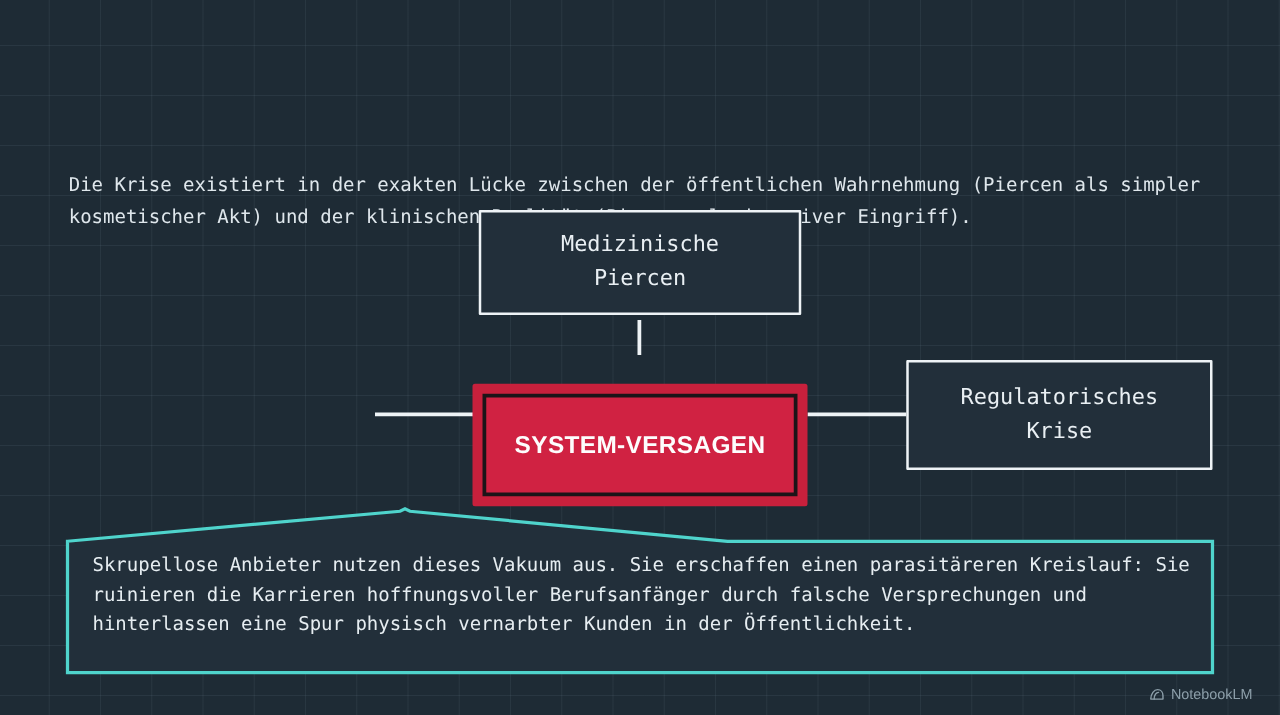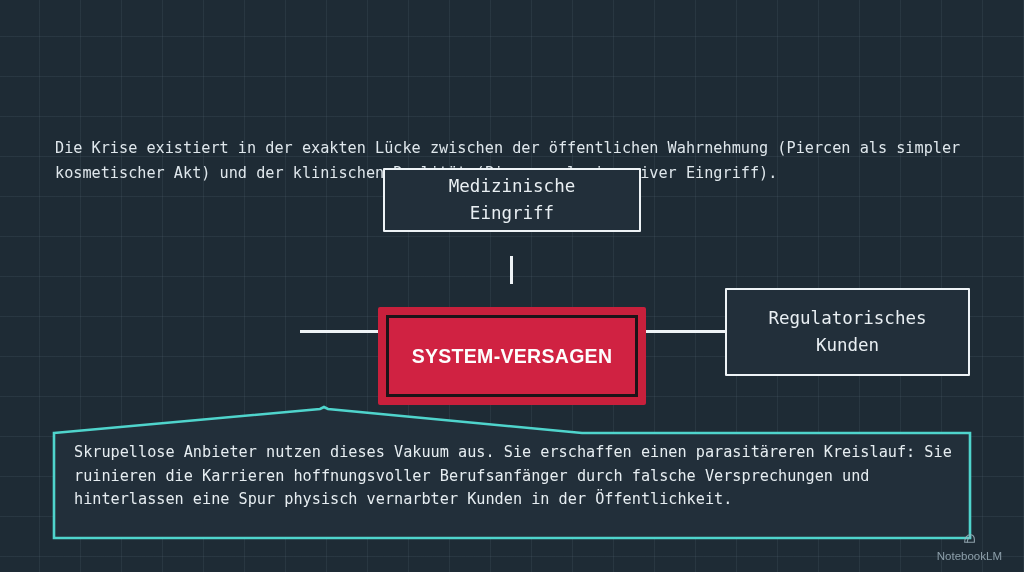--- a/index.html
+++ b/index.html
@@ -53,21 +53,21 @@
     justify-content: center;
     text-align: center;
     background: #222f3a;
     border: 2.5px solid #eef3f6;
     color: #e9eff3;
     font-family: "DejaVu Sans Mono", "Liberation Mono", monospace;
     font-size: 17.5px;
     line-height: 27px;
     border-radius: 1px;
   }
-  #node-top   { left: 383px; top: 168px; width: 258px; height: 64px; }
+  #node-top   { left: 383px; top: 168px; width: 258px; height: 84px; }
   #node-left  { left: 55px;  top: 288px; width: 245px; height: 88px; }
   #node-right { left: 725px; top: 288px; width: 245px; height: 88px; }
 
   
   #node-center {
     position: absolute;
     left: 378px;
     top: 283px;
     width: 268px;
     height: 98px;
@@ -128,48 +128,47 @@
     position: absolute;
     right: 22px;
     bottom: 10px;
     display: flex;
     align-items: center;
     gap: 5px;
     color: #9fb2bd;
     font-family: "Liberation Sans", sans-serif;
     font-size: 11.5px;
     opacity: 0.85;
-    flex-direction: column;
   }
   #watermark svg { display: block; }
 </style>
 </head>
 <body>
 
 <div id="canvas">
 
 
   <div id="subtitle">Die Krise existiert in der exakten Lücke zwischen der öffentlichen Wahrnehmung (Piercen als simpler kosmetischer Akt) und der klinischen Realität (Piercen als invasiver Eingriff).</div>
 
   <div class="conn" id="conn-vert"></div>
   <div class="conn" id="conn-left"></div>
   <div class="conn" id="conn-right"></div>
 
   <div class="node" id="node-top">
     <div>
       <span>Medizinische</span><br>
-      <span>Eingriff</span>
+      <span>Piercen</span>
     </div>
   </div>
 
 
   <div class="node" id="node-right">
     <div>
       <span>Regulatorisches</span><br>
-      <span>Kunden</span>
+      <span>Krise</span>
     </div>
   </div>
 
   <div id="node-center">
     <div class="inner">
       <span class="label">SYSTEM-VERSAGEN</span>
     </div>
   </div>
 
   <div id="callout-wrap">

